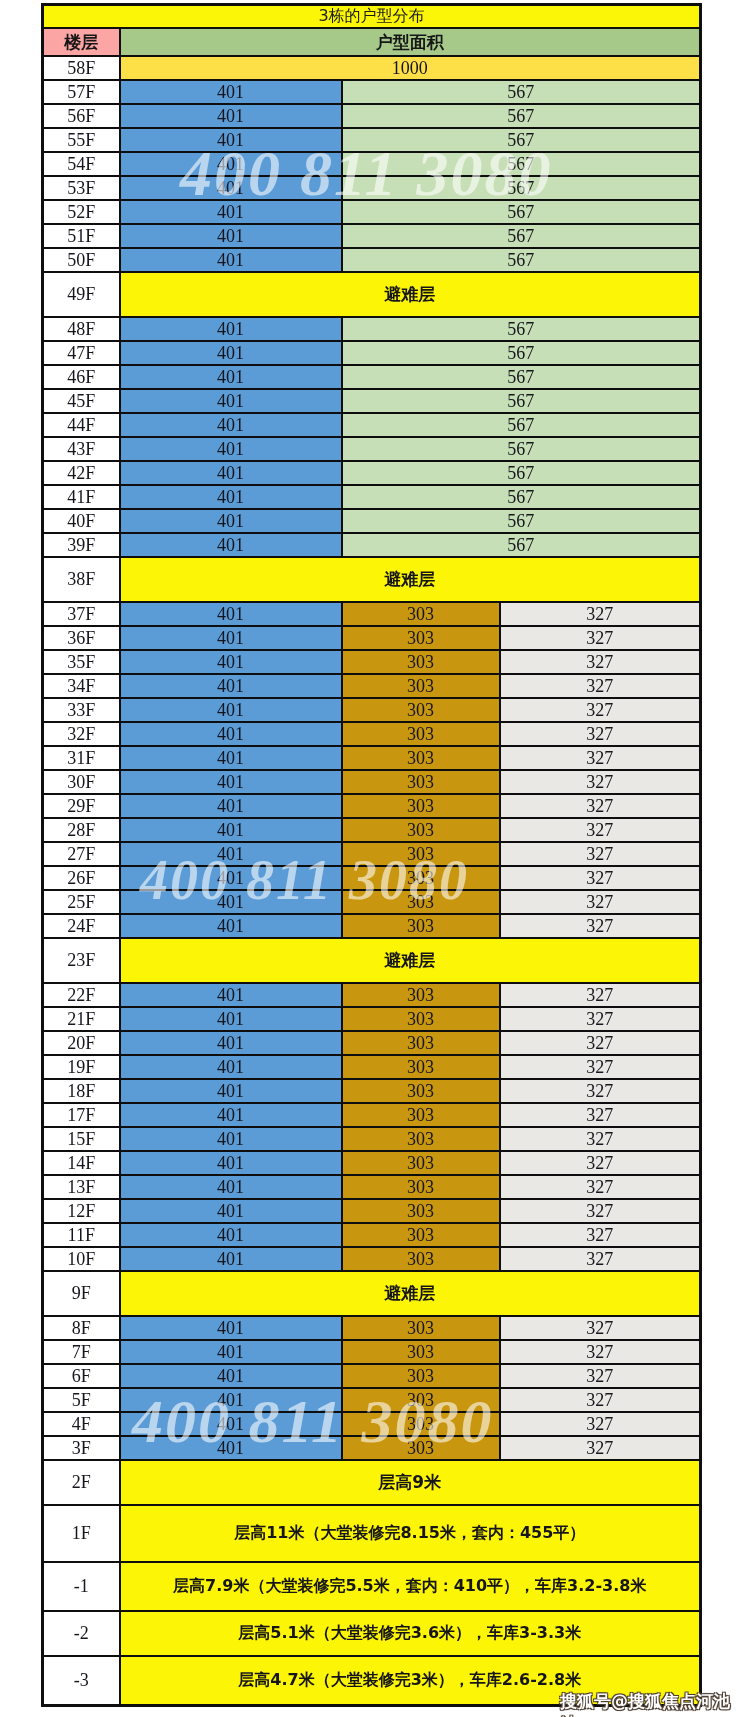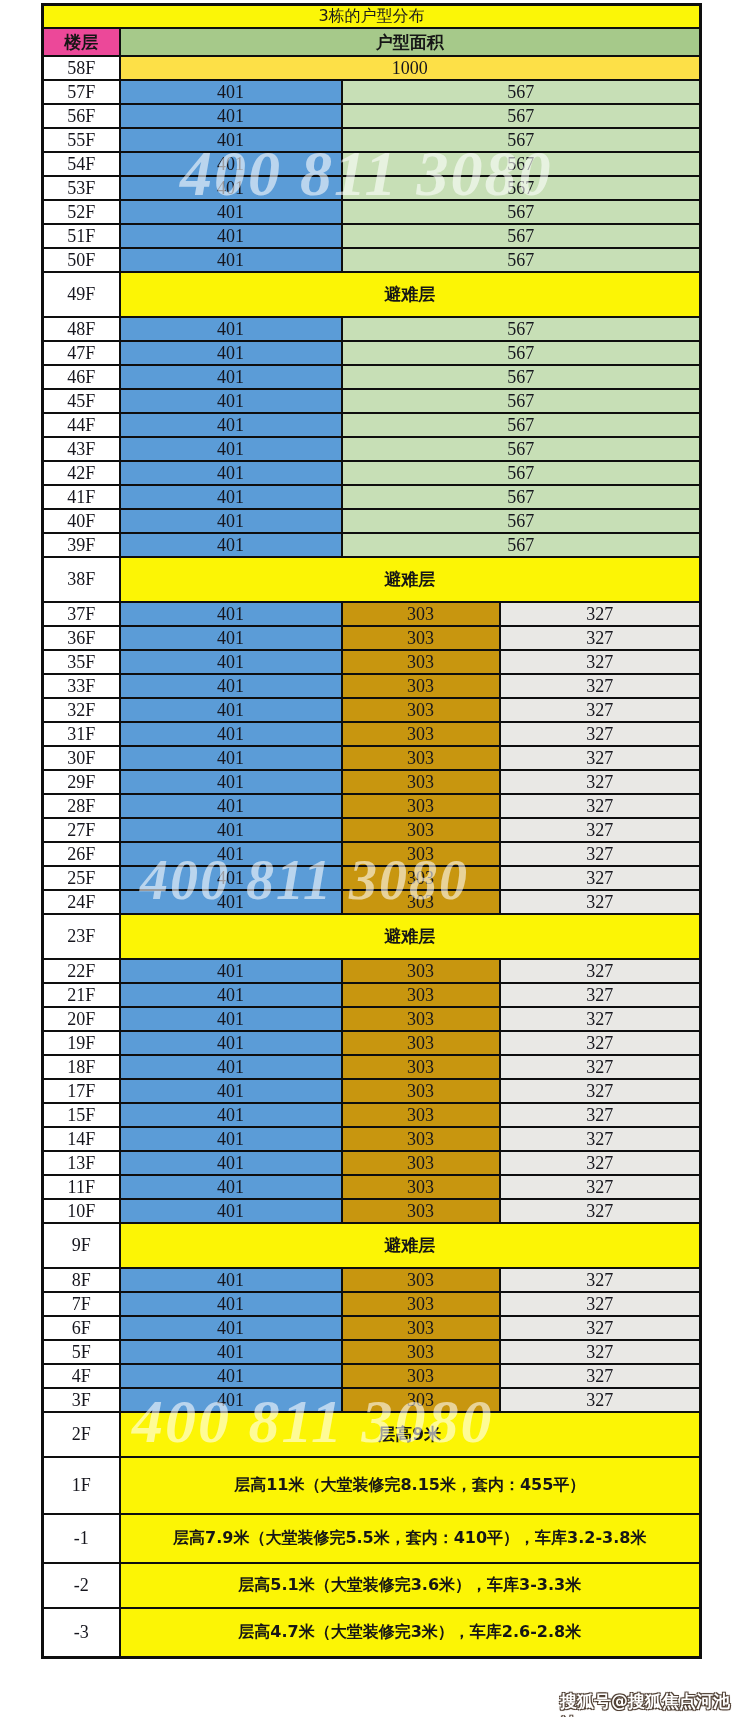--- a/index.html
+++ b/index.html
@@ -23,21 +23,21 @@
   .num{
     font-family:"Liberation Serif","DejaVu Serif",serif;
     font-size:18px;color:#15151d;
   }
   .cn{
     font-family:"DejaVu Sans","Liberation Sans",sans-serif;
     font-weight:bold;font-size:17px;color:#161616;
   }
   .title-cell{height:20px;background:#fbf607;font-weight:normal;font-size:16px;
     font-family:"DejaVu Sans","Liberation Sans",sans-serif;color:#1c1c1c;}
-  .h-floor{height:26px;background:#ec4899;margin-left:16px;}
+  .h-floor{height:26px;background:#fca5a5;margin-left:16px;}
   .h-area{height:26px;background:#a6c98a;margin-left:11px;}
   .floor{background:#ffffff;}
 
   .bg-blue{background:#5b9cd7;}
   .bg-green{background:#c7dfb6;}
   .bg-gold{background:#c8960f;}
   .bg-gray{background:#e9e8e5;}
   .bg-orange{background:#fde047;}
   .bg-yellow{background:#fcf505;}
 
@@ -201,20 +201,26 @@
           <td class="bg-gold num">303</td>
           <td class="bg-gray num">327</td>
         </tr>
         <tr class="r-std">
           <td class="floor num">35F</td>
           <td class="bg-blue num">401</td>
           <td class="bg-gold num">303</td>
           <td class="bg-gray num">327</td>
         </tr>
         <tr class="r-std">
+          <td class="floor num">34F</td>
+          <td class="bg-blue num">401</td>
+          <td class="bg-gold num">303</td>
+          <td class="bg-gray num">327</td>
+        </tr>
+        <tr class="r-std">
           <td class="floor num">33F</td>
           <td class="bg-blue num">401</td>
           <td class="bg-gold num">303</td>
           <td class="bg-gray num">327</td>
         </tr>
         <tr class="r-std">
           <td class="floor num">32F</td>
           <td class="bg-blue num">401</td>
           <td class="bg-gold num">303</td>
           <td class="bg-gray num">327</td>
@@ -314,20 +320,26 @@
           <td class="bg-gray num">327</td>
         </tr>
         <tr class="r-std">
           <td class="floor num">14F</td>
           <td class="bg-blue num">401</td>
           <td class="bg-gold num">303</td>
           <td class="bg-gray num">327</td>
         </tr>
         <tr class="r-std">
           <td class="floor num">13F</td>
+          <td class="bg-blue num">401</td>
+          <td class="bg-gold num">303</td>
+          <td class="bg-gray num">327</td>
+        </tr>
+        <tr class="r-std">
+          <td class="floor num">12F</td>
           <td class="bg-blue num">401</td>
           <td class="bg-gold num">303</td>
           <td class="bg-gray num">327</td>
         </tr>
         <tr class="r-std">
           <td class="floor num">11F</td>
           <td class="bg-blue num">401</td>
           <td class="bg-gold num">303</td>
           <td class="bg-gray num">327</td>
         </tr>

